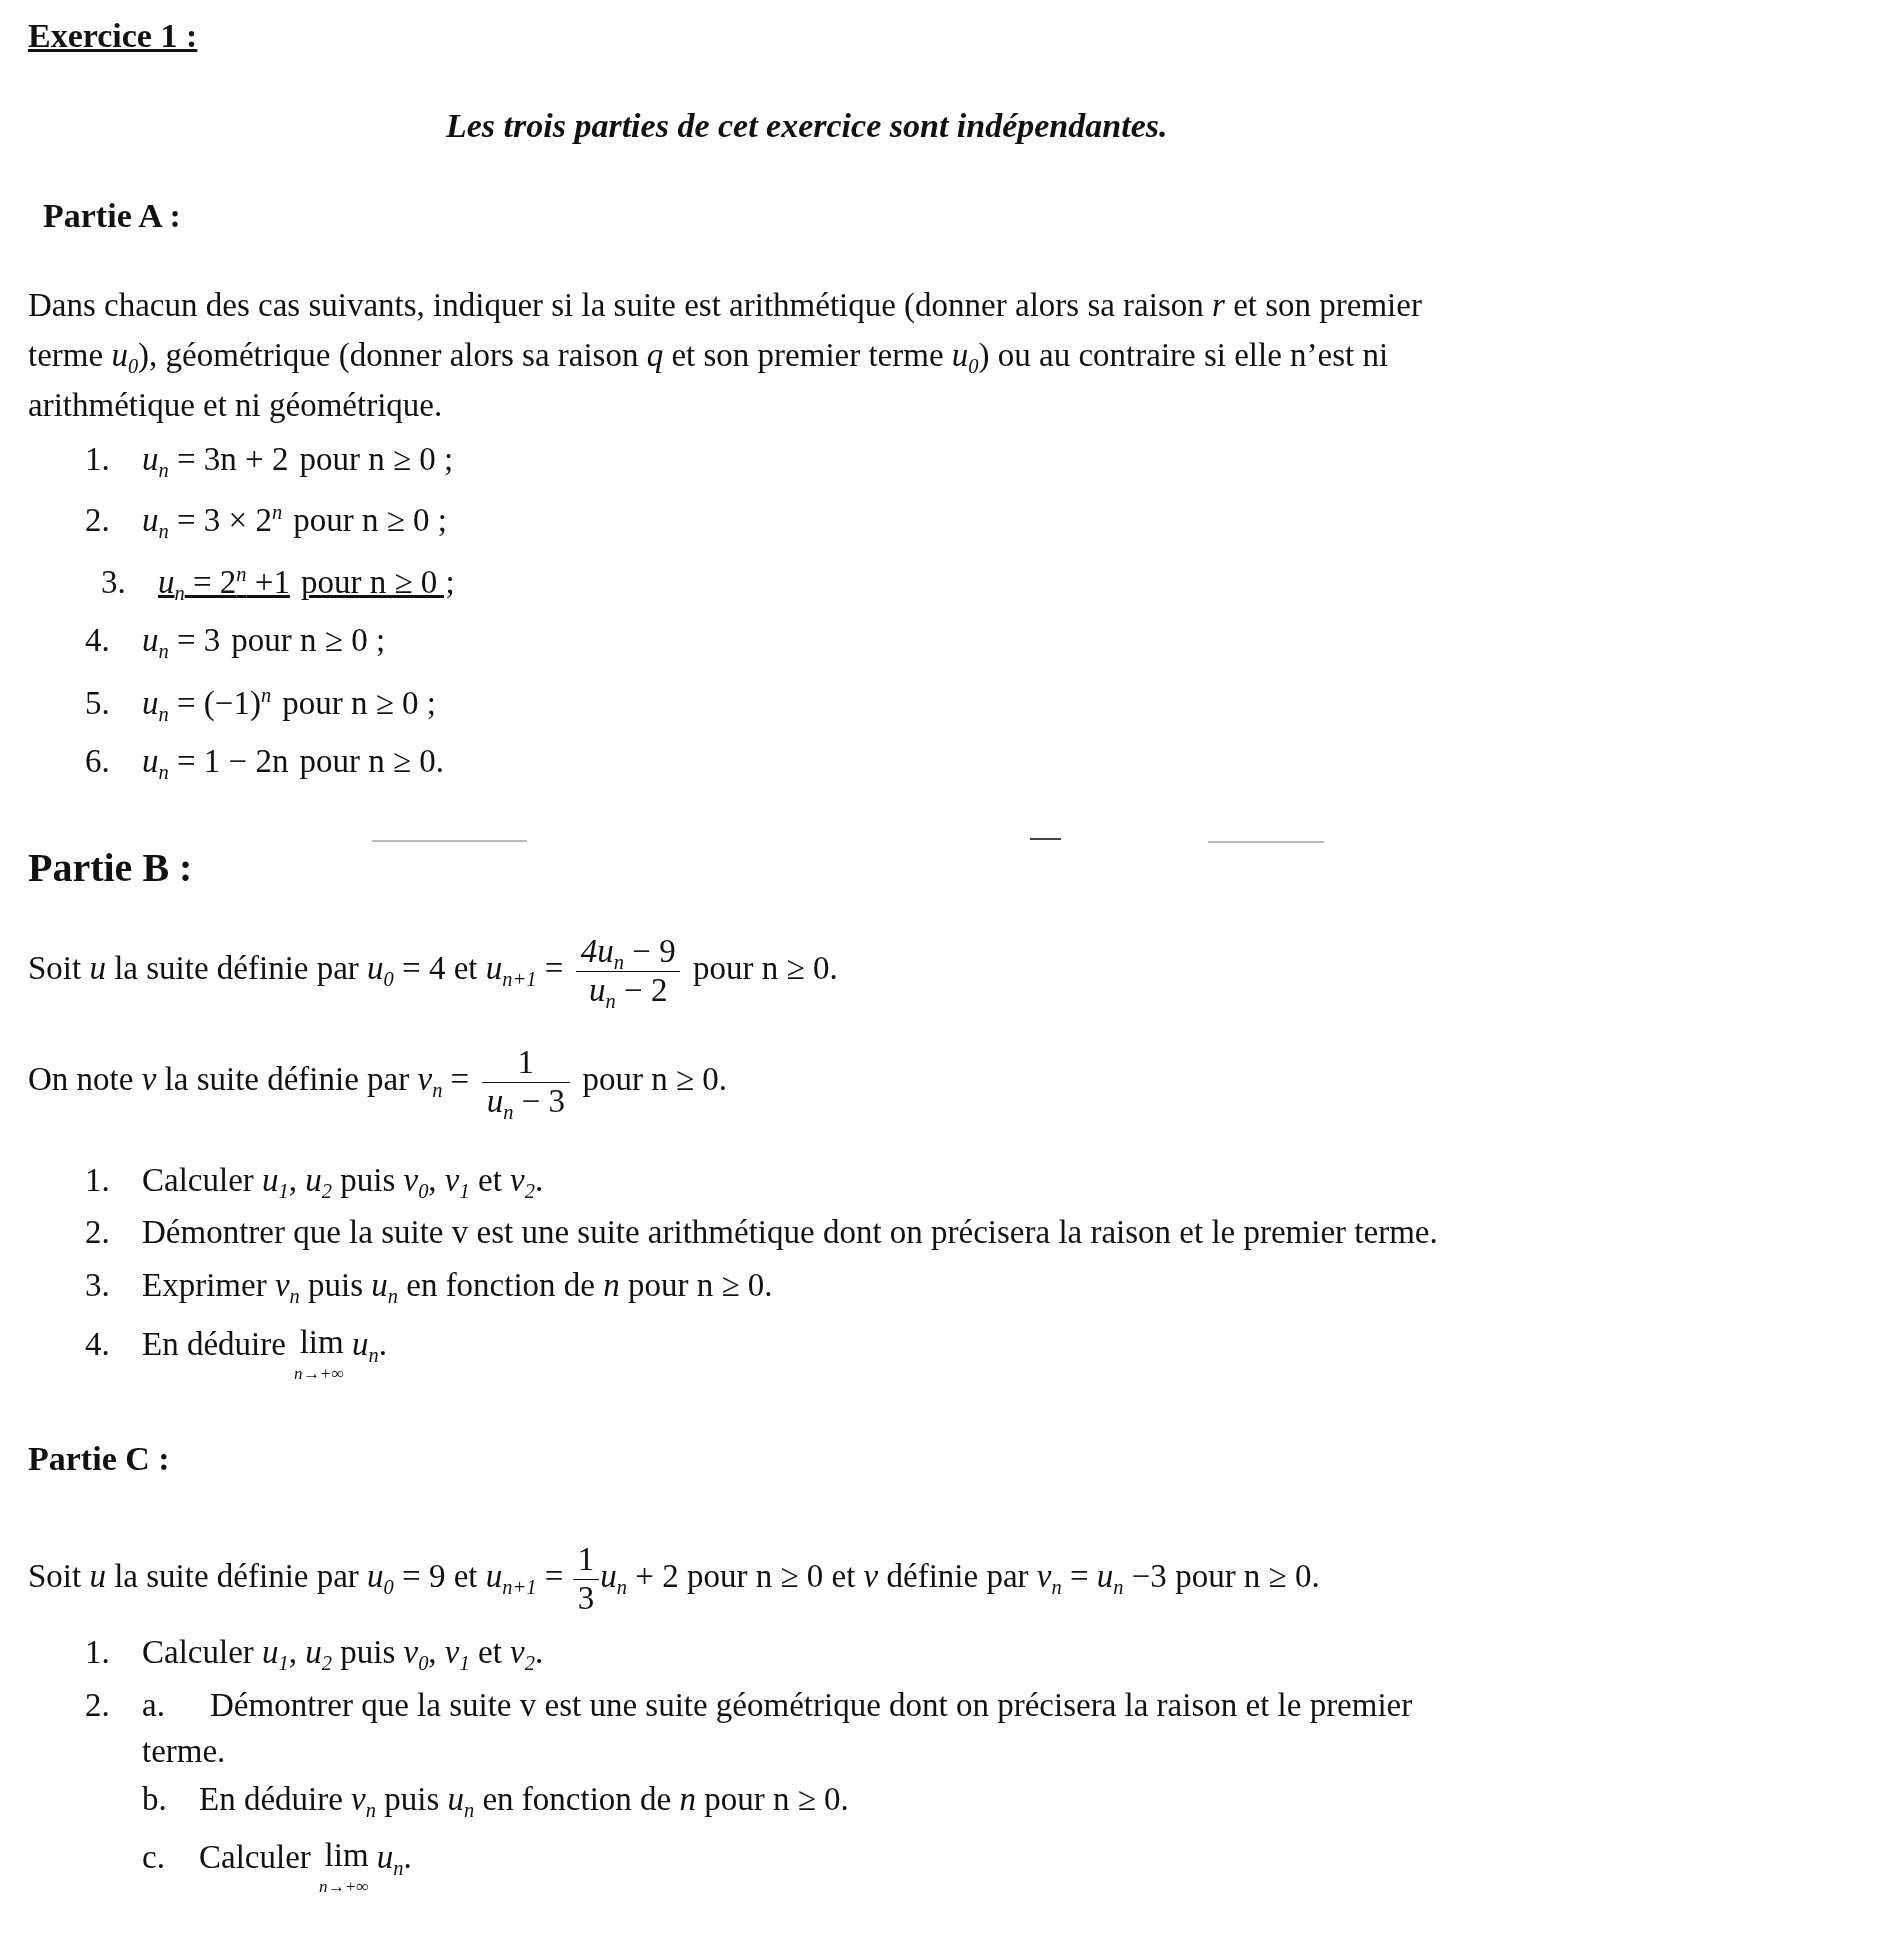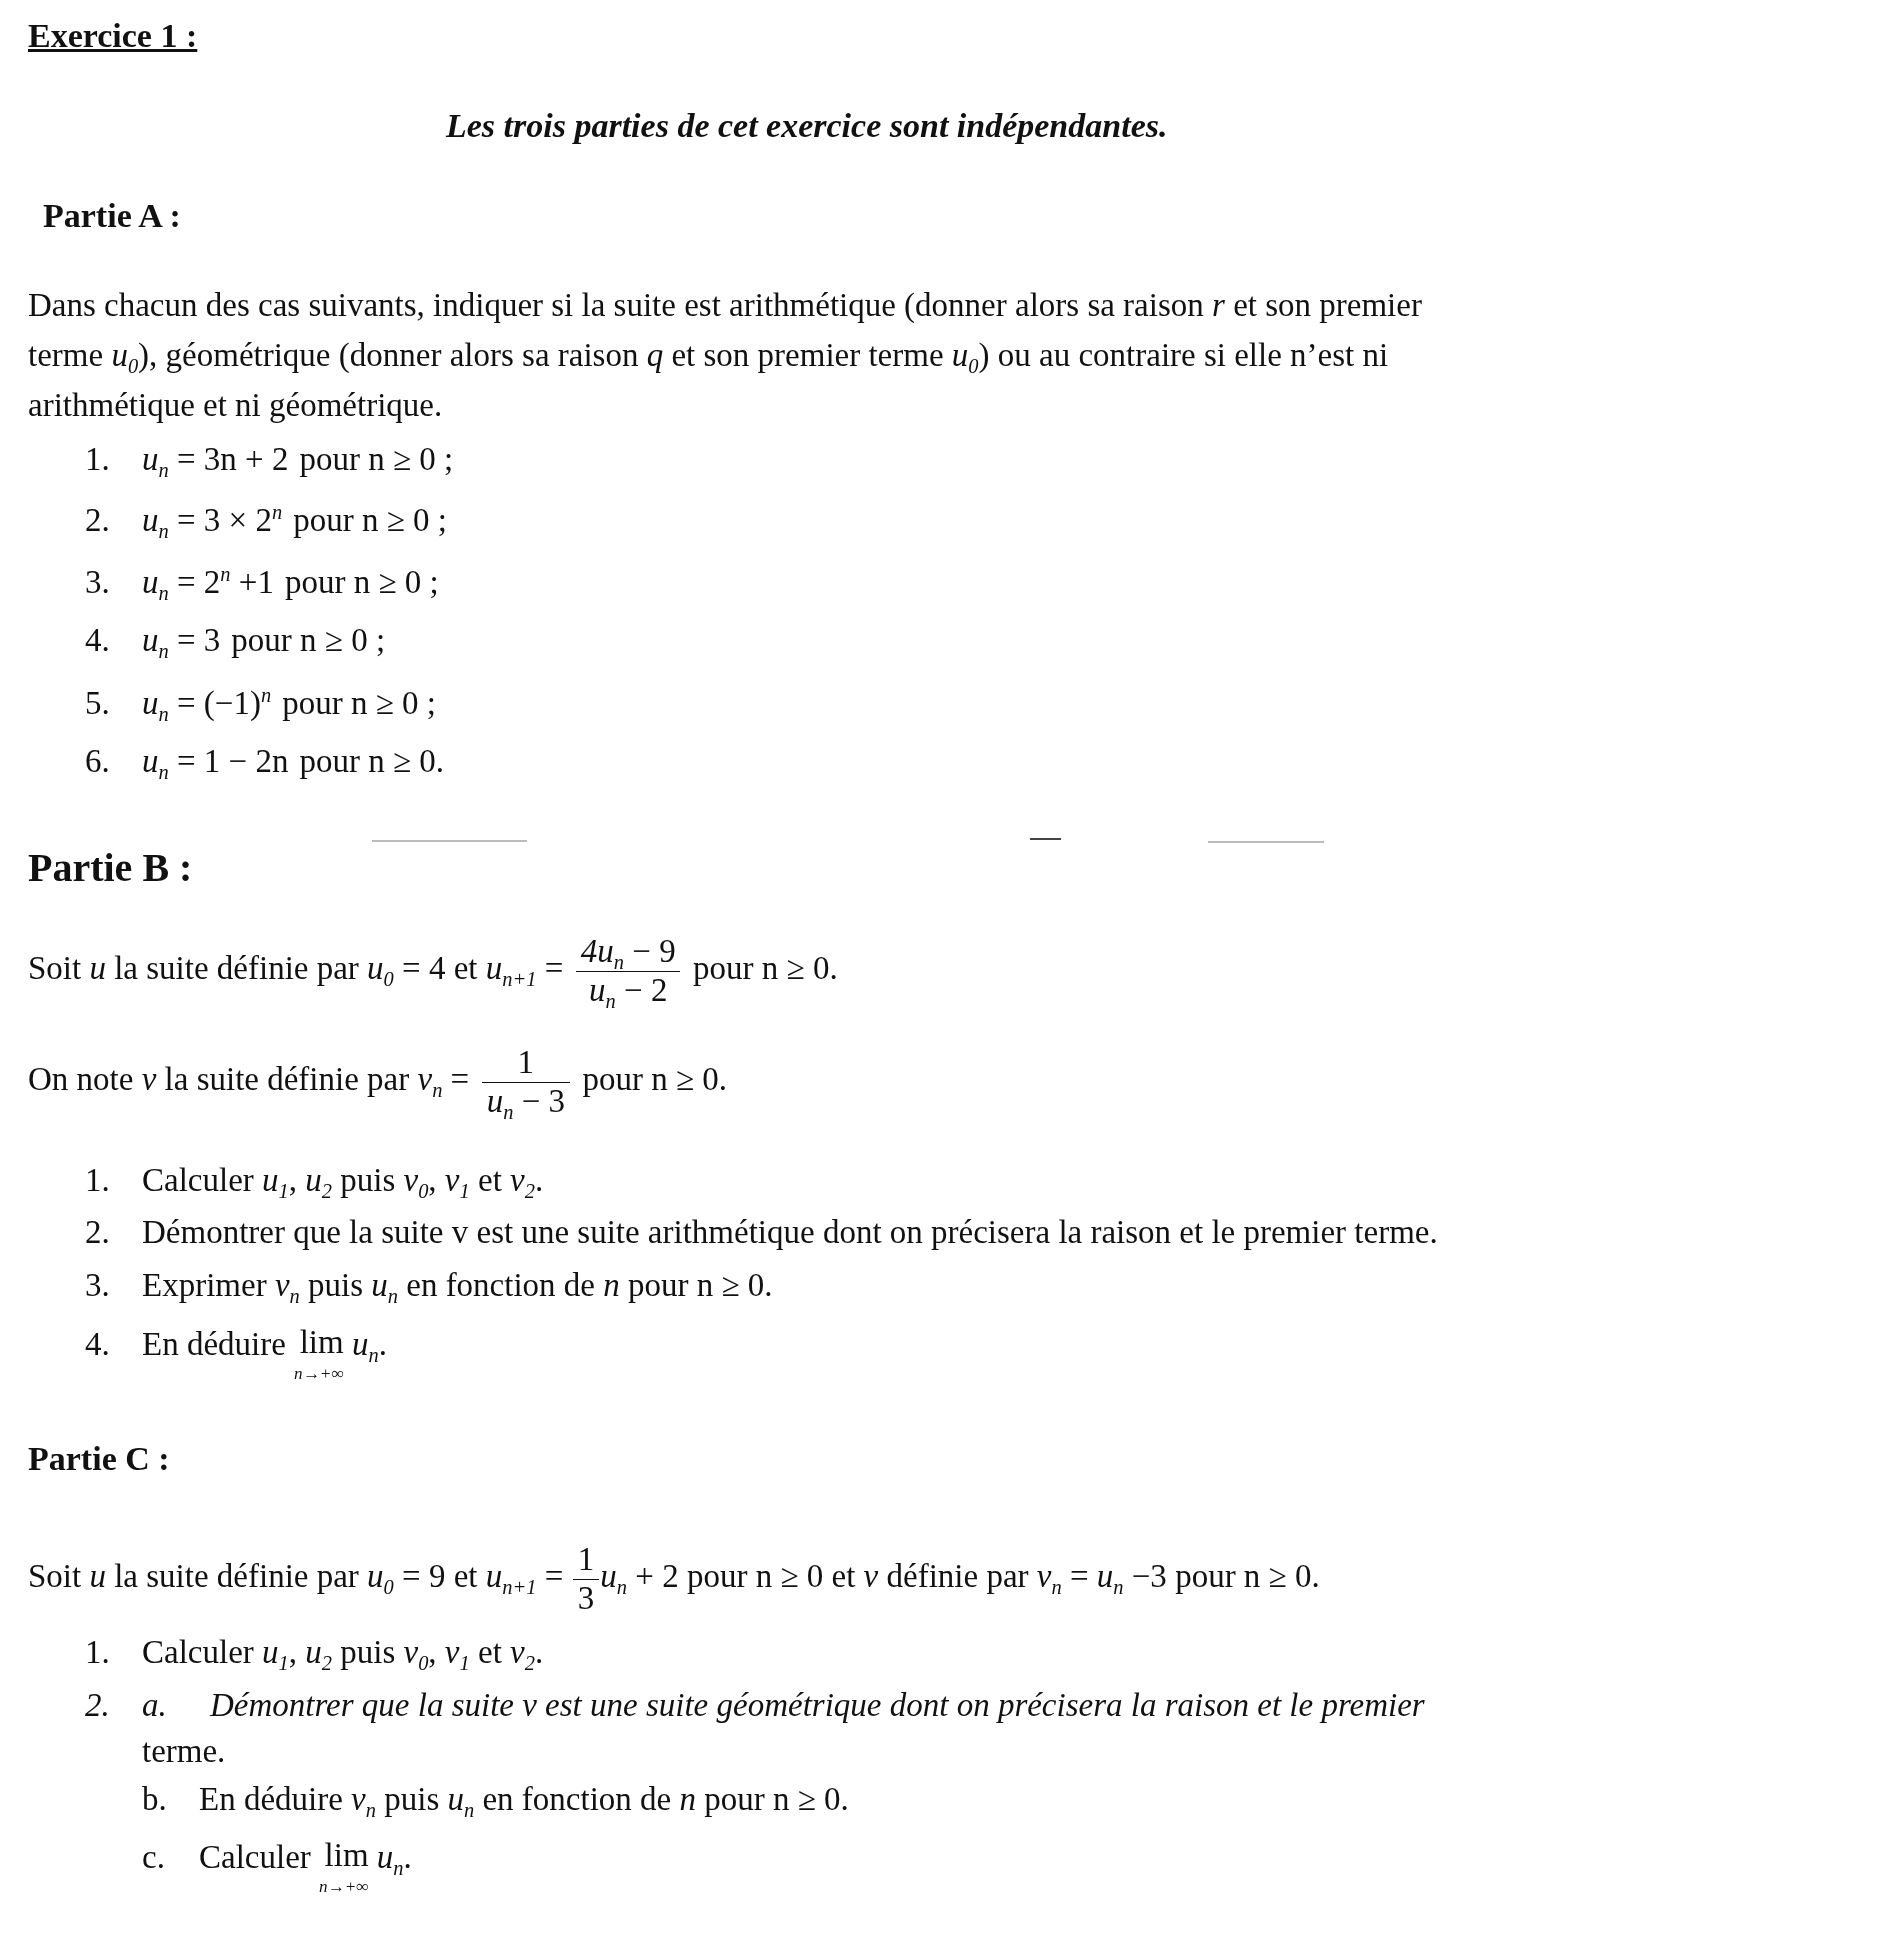--- a/index.html
+++ b/index.html
@@ -36,21 +36,21 @@
   <span class="i">u<sub>0</sub></span><span>), géométrique (donner alors sa raison</span>
   <span class="i">q</span>
   <span>et son premier terme</span>
   <span class="i">u<sub>0</sub></span><span>) ou au contraire si elle n’est ni</span>
 </div>
 <div class="abs" style="left:28px;top:387px;">arithmétique et ni géométrique.</div>
 
 <div id="partA-list">
     <div class="abs" style="left: 85px; top: 441px;"><span class="num">1.</span><span class="i">u<sub>n</sub> </span><span>= 3n + 2</span><span style="margin-left: 11px;">pour n ≥ 0 ;</span></div>
     <div class="abs" style="left: 85px; top: 502px;"><span class="num">2.</span><span class="i">u<sub>n</sub> </span><span>= 3 × 2</span><sup>n</sup><span style="margin-left: 11px;">pour n ≥ 0 ;</span></div>
-    <div class="abs" style="left: 85px; top: 564px;"><span class="num">3.</span><span class="i">u<sub>n</sub> </span><span>= 2</span><sup>n</sup><span> +1</span><span style="margin-left: 11px;">pour n ≥ 0 ;</span></div>
+    <div class="abs" style="left: 101px; top: 564px; text-decoration: underline;"><span class="num">3.</span><span class="i">u<sub>n</sub> </span><span>= 2</span><sup>n</sup><span> +1</span><span style="margin-left: 11px;">pour n ≥ 0 ;</span></div>
     <div class="abs" style="left: 85px; top: 622px;"><span class="num">4.</span><span class="i">u<sub>n</sub> </span><span>= 3</span><span style="margin-left: 11px;">pour n ≥ 0 ;</span></div>
     <div class="abs" style="left: 85px; top: 685px;"><span class="num">5.</span><span class="i">u<sub>n</sub> </span><span>= (−1)</span><sup>n</sup><span style="margin-left: 11px;">pour n ≥ 0 ;</span></div>
     <div class="abs" style="left: 85px; top: 743px;"><span class="num">6.</span><span class="i">u<sub>n</sub> </span><span>= 1 − 2n</span><span style="margin-left: 11px;">pour n ≥ 0.</span></div>
   </div>
 
 <div class="abs b" style="left:28px;top:844px;font-size:40px;">Partie B :</div>
 
 <div class="abs" style="left:28px;top:933px;">
   <span>Soit</span>
   <span class="i">u</span>
@@ -128,21 +128,21 @@
 </div>
 
 <div class="abs" style="left:85px;top:1634px;">
   <span class="num">1.</span><span>Calculer</span>
   <span class="i">u<sub>1</sub></span>, <span class="i">u<sub>2</sub></span>
   <span>puis</span>
   <span class="i">v<sub>0</sub></span>, <span class="i">v<sub>1</sub></span>
   <span>et</span>
   <span class="i">v<sub>2</sub></span>.
 </div>
-<div class="abs" style="left:85px;top:1687px;font-style:italic;">
+<div class="abs" style="left:85px;top:1687px;">
   <span class="num">2.</span><span style="display:inline-block;width:68px;">a.</span><span>Démontrer que la suite v est une suite géométrique dont on précisera la raison et le premier</span>
 </div>
 <div class="abs" style="left:142px;top:1733px;">terme.</div>
 <div class="abs" style="left:142px;top:1781px;">
   <span style="display:inline-block;width:57px;">b.</span><span>En déduire</span>
   <span class="i">v<sub>n</sub></span>
   <span>puis</span>
   <span class="i">u<sub>n</sub></span>
   <span>en fonction de</span>
   <span class="i">n</span>

